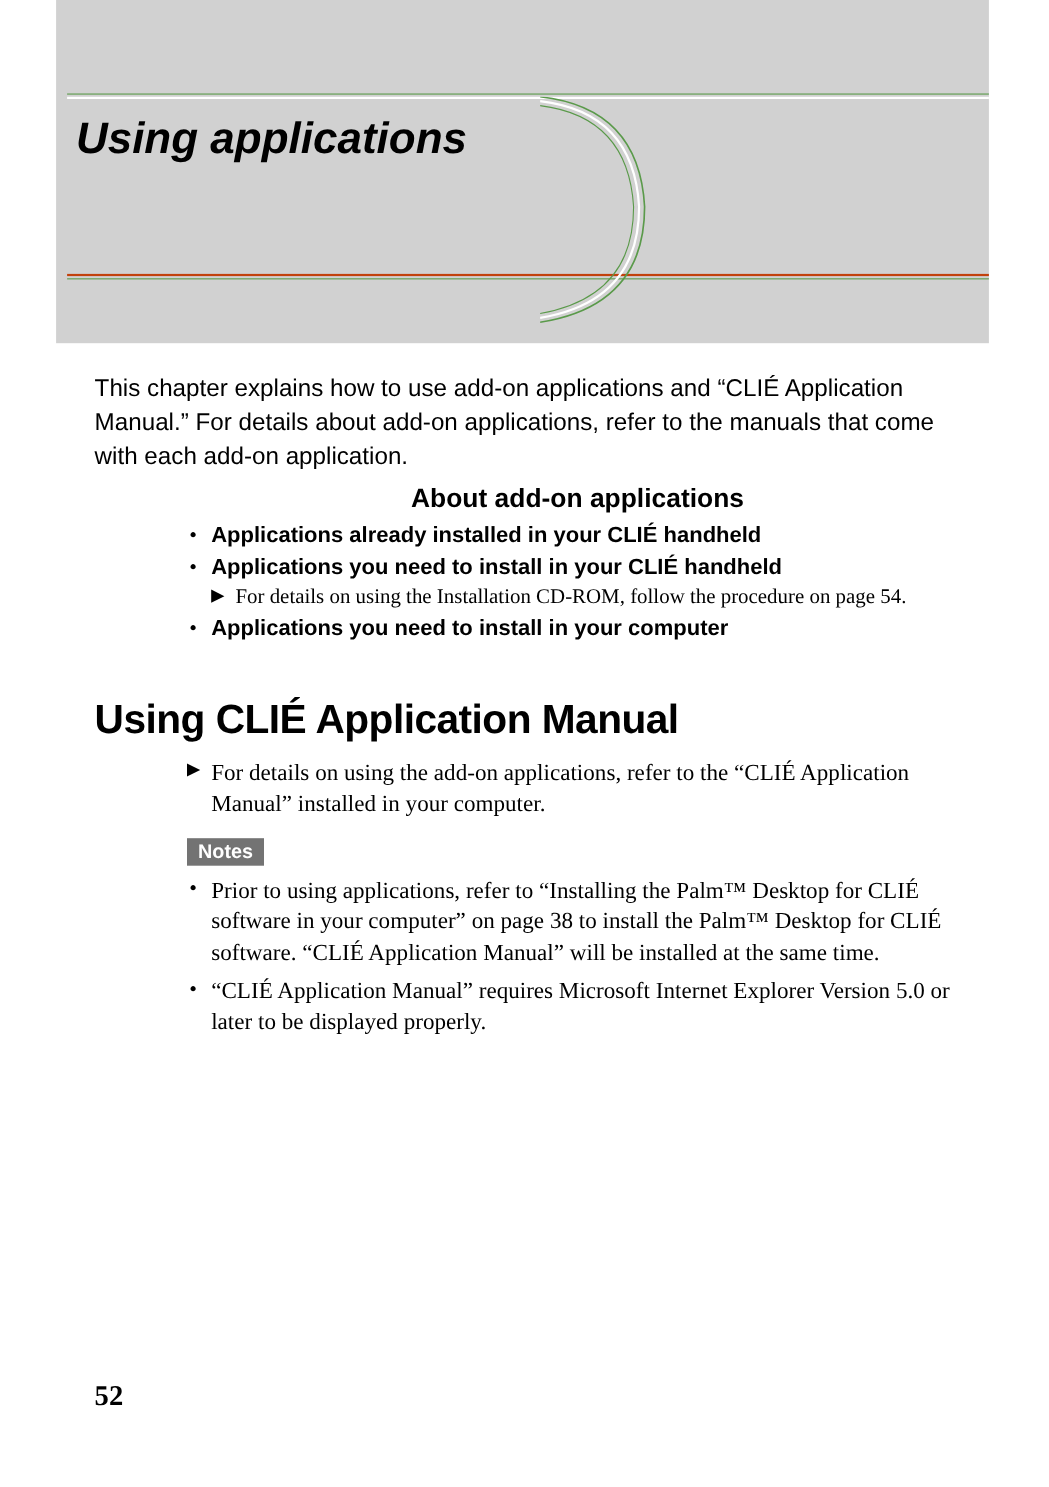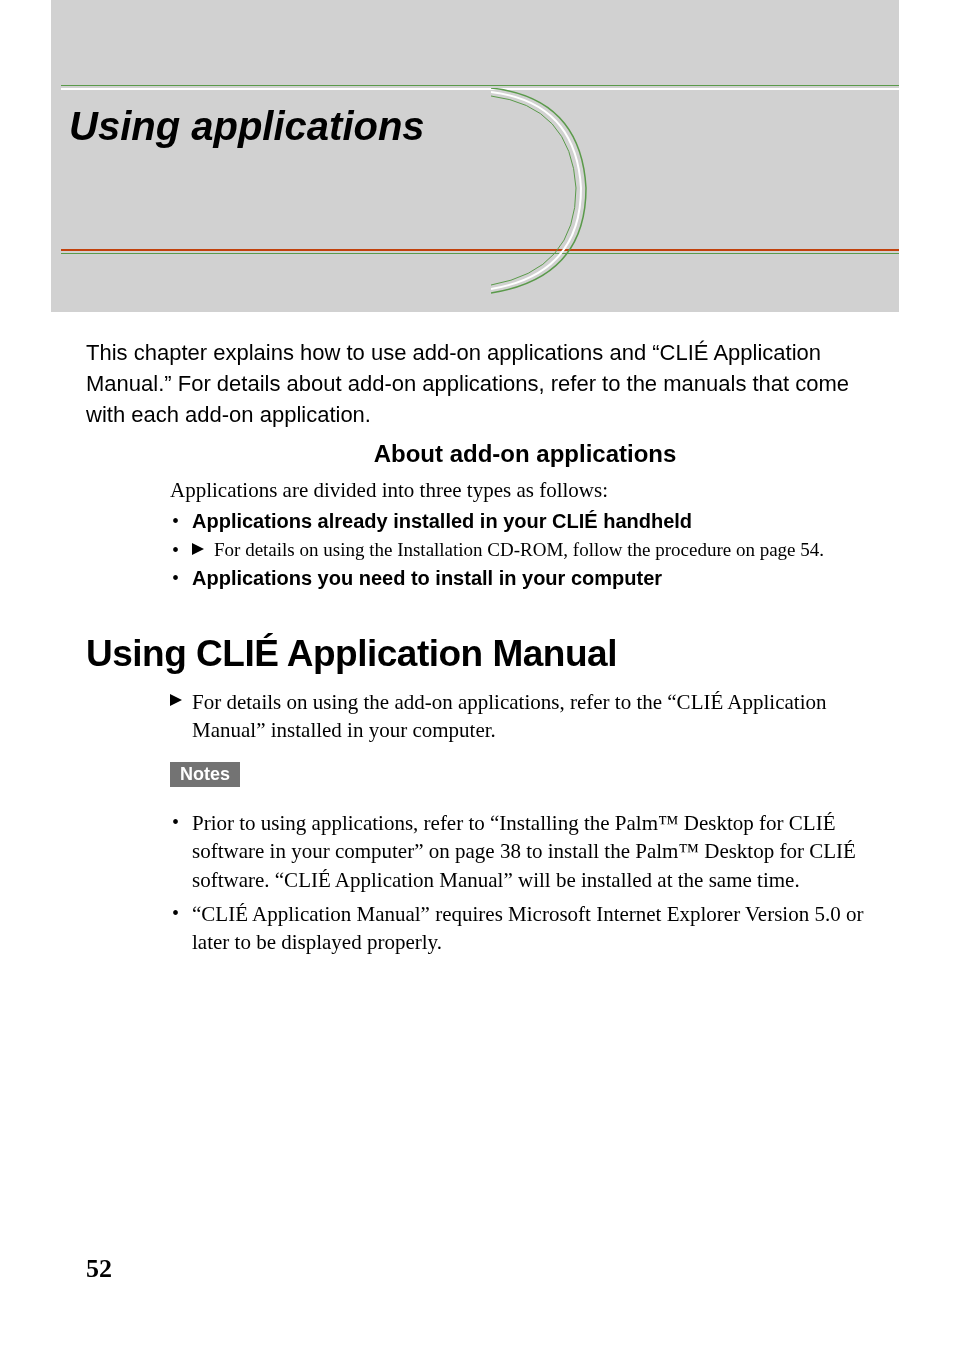--- a/index.html
+++ b/index.html
@@ -187,21 +187,20 @@
       background: #737373;
       color: #fff;
       font-family: Arial, Helvetica, sans-serif;
       font-weight: bold;
       font-size: 18px;
       padding: 2px 10px;
       margin-bottom: 8px;
     }
     .notes-list {
       list-style: none;
-      margin-top: 14px;
     }
     .notes-list li {
       position: relative;
       padding-left: 22px;
       margin-bottom: 6px;
       font-family: 'Times New Roman', Times, serif;
       font-size: 21px;
       line-height: 1.35;
     }
     .notes-list li::before {
@@ -233,26 +232,26 @@
       <path d="M 0 4 Q 85 14 90 100 Q 90 186 0 201" stroke="#fff" stroke-width="2" fill="none"></path>
       <path d="M 0 8 Q 80 18 85 100 Q 85 182 0 197" stroke="#5a9a4a" stroke-width="1" fill="none"></path>
     </svg>
   </div>
 </div>
 
 <div class="intro-paragraph">This chapter explains how to use add-on applications and “CLIÉ Application Manual.” For details about add-on applications, refer to the manuals that come with each add-on application.</div>
 
 <div class="section-addon">
   <div class="subheading">About add-on applications</div>
-  <div class="body-text">Applications are divided into three types as follows:</div>
   <ul class="bullet-list">
     <li>
       <span class="bullet-bold">Applications already installed in your CLIÉ handheld</span>
     </li>
     <li>
+      <span class="bullet-bold">Applications you need to install in your CLIÉ handheld</span>
       <div class="arrow-line">For details on using the Installation CD-ROM, follow the procedure on page 54.</div>
     </li>
     <li>
       <span class="bullet-bold">Applications you need to install in your computer</span>
     </li>
   </ul>
 </div>
 
 <div class="main-heading">Using CLIÉ Application Manual</div>
 

